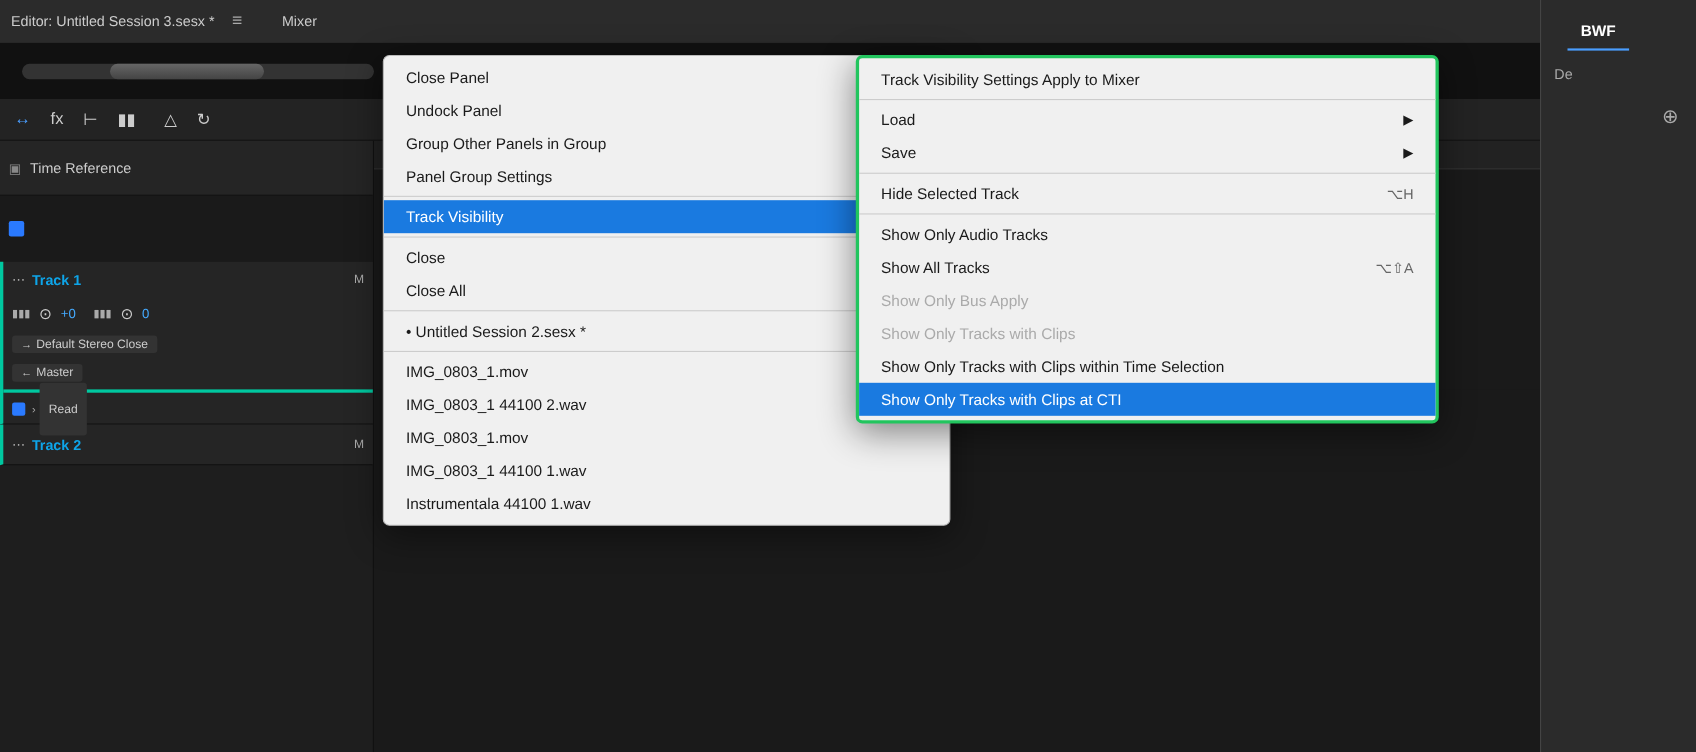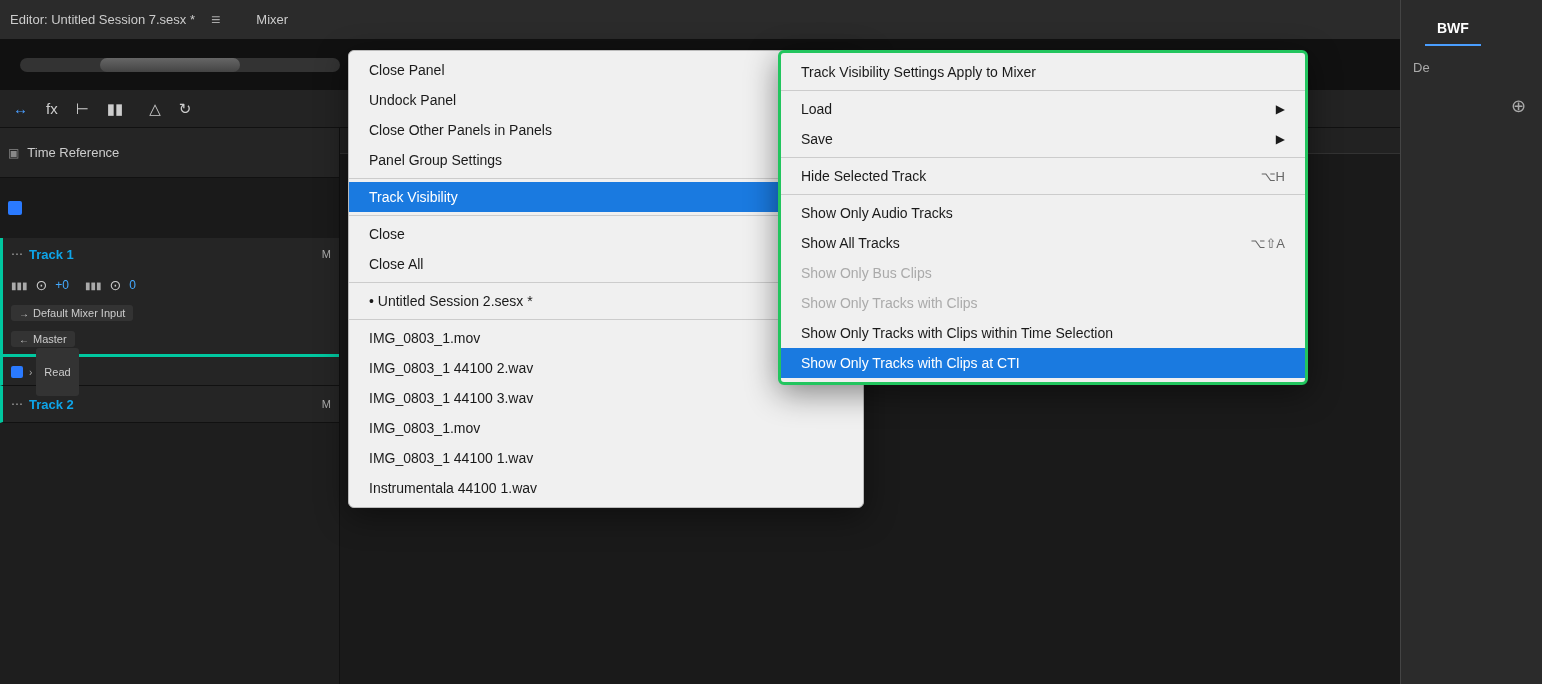--- a/index.html
+++ b/index.html
@@ -352,21 +352,21 @@
       color: #aaa;
       cursor: default;
     }
   </style>
 </head>
 <body>
 
 <div class="editor-panel">
 
   <div class="top-bar">
-    <span class="top-bar-title">Editor: Untitled Session 7.sesx *</span>
+    <span class="top-bar-title">Editor: Untitled Session 3.sesx *</span>
     <span class="top-bar-hamburger">≡</span>
     <span class="top-bar-tab">Mixer</span>
   </div>
 
   <div class="timeline-scroll-area">
     <div class="scrollbar-track">
       <div class="scrollbar-thumb"></div>
     </div>
     <div class="timeline-green-line"></div>
   </div>
@@ -403,21 +403,21 @@
           <span class="level-meter">▮▮▮</span>
           <span class="clock-icon">⊙</span>
           <span class="volume-val">+0</span>
           <span class="level-meter" style="margin-left:8px">▮▮▮</span>
           <span class="clock-icon">⊙</span>
           <span class="volume-val">0</span>
         </div>
         <div class="track1-io">
           <button class="io-btn">
             <span class="io-arrow">→</span>
-            <span>Default Mixer Input</span>
+            <span>Default Stereo Close</span>
           </button>
         </div>
         <div class="track1-output">
           <button class="io-btn">
             <span class="io-arrow">←</span>
             <span>Master</span>
           </button>
         </div>
         <div class="track-cyan-bar"></div>
         <div class="track1-bottom">
@@ -459,21 +459,21 @@
 </div>
 
 <div class="context-menu-main" id="main-menu">
     <div class="menu-item">
       <span>Close Panel</span>
     </div>
     <div class="menu-item">
       <span>Undock Panel</span>
     </div>
     <div class="menu-item">
-      <span>Close Other Panels in Panels</span>
+      <span>Group Other Panels in Group</span>
     </div>
     <div class="menu-item">
       <span>Panel Group Settings</span>
       <span class="menu-arrow">▶</span>
     </div>
     <div class="menu-divider"></div>
     <div class="menu-item menu-item-highlighted">
       <span>Track Visibility</span>
       <span class="menu-arrow">▶</span>
     </div>
@@ -489,23 +489,20 @@
       <span>• Untitled Session 2.sesx *</span>
     </div>
     <div class="menu-divider"></div>
     <div class="menu-item">
       <span>IMG_0803_1.mov</span>
     </div>
     <div class="menu-item">
       <span>IMG_0803_1 44100 2.wav</span>
     </div>
     <div class="menu-item">
-      <span>IMG_0803_1 44100 3.wav</span>
-    </div>
-    <div class="menu-item">
       <span>IMG_0803_1.mov</span>
     </div>
     <div class="menu-item">
       <span>IMG_0803_1 44100 1.wav</span>
     </div>
     <div class="menu-item">
       <span>Instrumentala 44100 1.wav</span>
     </div>
   </div>
 
@@ -531,21 +528,21 @@
     <div class="menu-divider"></div>
     <div class="menu-item">
       <span>Show Only Audio Tracks</span>
       <span></span>
     </div>
     <div class="menu-item">
       <span>Show All Tracks</span>
       <span class="menu-shortcut">⌥⇧A</span>
     </div>
     <div class="menu-item menu-item-disabled">
-      <span>Show Only Bus Clips</span>
+      <span>Show Only Bus Apply</span>
       <span></span>
     </div>
     <div class="menu-item menu-item-disabled">
       <span>Show Only Tracks with Clips</span>
       <span></span>
     </div>
     <div class="menu-item">
       <span>Show Only Tracks with Clips within Time Selection</span>
       <span></span>
     </div>

